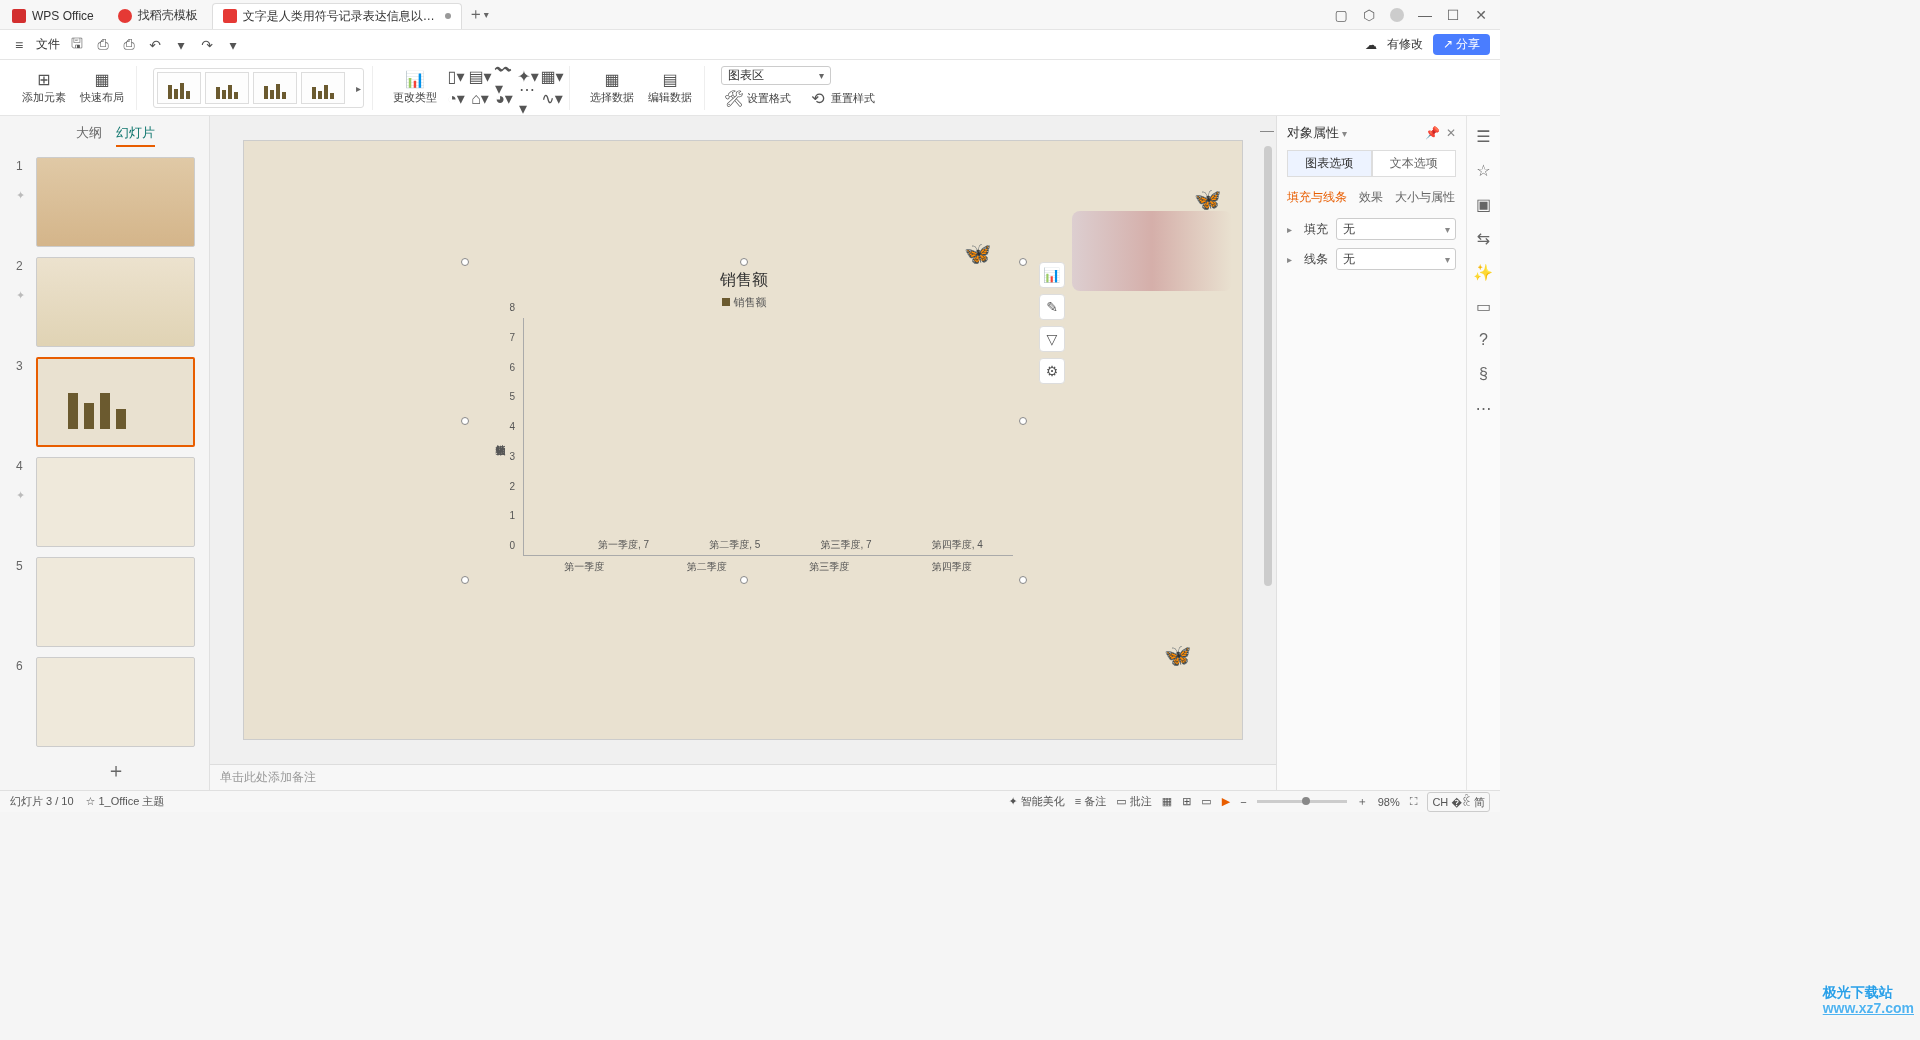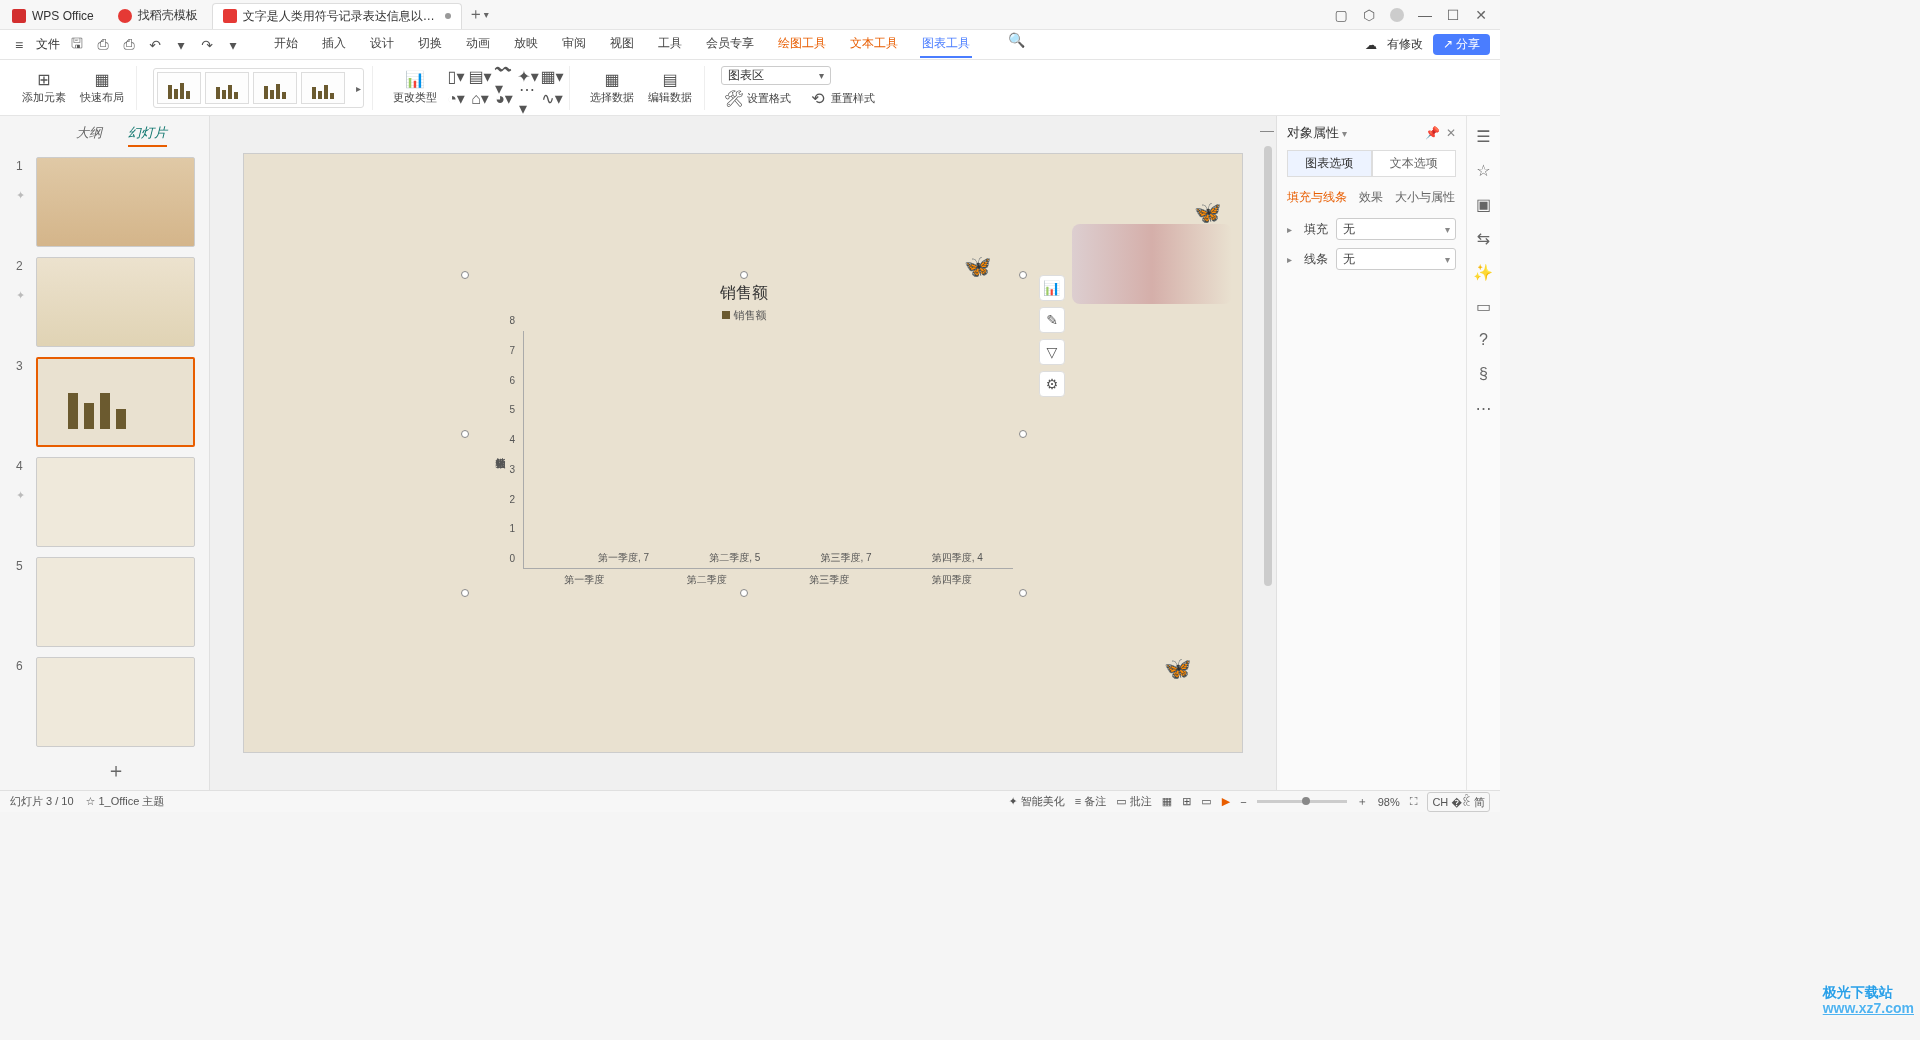--- a/index.html
+++ b/index.html
@@ -39,21 +39,21 @@
 .style-gallery { display: flex; gap: 4px; border: 1px solid #ddd; padding: 3px 18px 3px 3px; border-radius: 3px; position: relative; }
 .style-item { width: 44px; height: 32px; border: 1px solid #ddd; background: #fdfdfd; display: flex; align-items: flex-end; justify-content: center; gap: 2px; padding-bottom: 4px; }
 .style-item .bar { width: 4px; background: #6b5a2f; }
 .style-gallery .more { position: absolute; right: 2px; top: 50%; transform: translateY(-50%); font-size: 10px; color: #666; }
 .select-box { height: 22px; border: 1px solid #ccc; border-radius: 3px; padding: 0 20px 0 6px; display: flex; align-items: center; font-size: 12px; position: relative; min-width: 110px; }
 .select-box::after { content: "▾"; position: absolute; right: 6px; font-size: 10px; color: #666; }
 
 
 .main { display: flex; height: calc(812px - 30px - 30px - 56px - 22px); }
 .outline-panel { width: 210px; background: #f5f5f5; display: flex; flex-direction: column; border-right: 1px solid #e0e0e0; }
-.outline-tabs { display: flex; gap: 26px; padding: 8px 0 4px 76px; font-size: 13px; font-style: italic; }
+.outline-tabs { display: flex; gap: 14px; padding: 8px 0 4px 76px; font-size: 13px; }
 .outline-tab { color: #666; padding-bottom: 3px; }
 .outline-tab.active { color: #0f766e; border-bottom: 2px solid #e85d00; }
 .thumbs { overflow-y: auto; flex: 1; padding: 6px 14px; }
 .thumb-row { display: flex; gap: 8px; margin-bottom: 10px; align-items: flex-start; }
 .thumb-num { font-size: 12px; color: #666; width: 10px; padding-top: 2px; }
 .thumb-star { font-size: 11px; color: #bbb; width: 10px; margin-top: 16px; }
 .thumb-numcol { display:flex; flex-direction:column; align-items:center; width:14px;}
 .thumb { width: 160px; height: 90px; background: #e9e1d0; border: 1px solid #ccc; border-radius: 2px; position: relative; overflow: hidden; }
 .thumb.active { border: 2px solid #e85d00; }
 .thumb-add { width: 160px; height: 26px; display: flex; align-items: center; justify-content: center; font-size: 20px; color: #666; margin-left: 22px; }
@@ -149,36 +149,20 @@
   <div class="menu-left">
     <span class="menu-icon">≡</span>
     <span>文件</span>
     <span class="menu-icon">🖫</span>
     <span class="menu-icon">⎙</span>
     <span class="menu-icon">⎙</span>
     <span class="menu-icon">↶</span>
     <span class="menu-icon">▾</span>
     <span class="menu-icon">↷</span>
     <span class="menu-icon">▾</span>
-  </div>
-  <div class="menu-tabs">
-    <span class="menu-tab">开始</span>
-    <span class="menu-tab">插入</span>
-    <span class="menu-tab">设计</span>
-    <span class="menu-tab">切换</span>
-    <span class="menu-tab">动画</span>
-    <span class="menu-tab">放映</span>
-    <span class="menu-tab">审阅</span>
-    <span class="menu-tab">视图</span>
-    <span class="menu-tab">工具</span>
-    <span class="menu-tab">会员专享</span>
-    <span class="menu-tab active">绘图工具</span>
-    <span class="menu-tab active">文本工具</span>
-    <span class="menu-tab active-blue">图表工具</span>
-    <span class="menu-icon" style="margin-left:16px;">🔍</span>
   </div>
   <div class="menu-right">
     <span>☁</span>
     <span>有修改</span>
     <span class="share-btn"><span style="margin-right:3px;">↗</span><span>分享</span></span>
   </div>
 </div>
 
 <div class="ribbon">
   <div class="ribbon-group">
@@ -398,20 +382,23 @@
             <span class="float-tool">✎</span>
             <span class="float-tool">▽</span>
             <span class="float-tool">⚙</span>
           </div>
         </div>
       </div>
       <div class="canvas-scroll-v">
           <div class="canvas-scroll-thumb"></div>
         </div>
     </div>
+    <div class="notes-bar">
+        <span>单击此处添加备注</span>
+      </div>
   </div>
 
   <div class="right-pane">
     <div class="right-header">
       <span>对象属性</span>
       <span style="font-size:10px;margin-left:3px;color:#888;">▾</span>
       <span class="pin">📌</span>
       <span class="close">✕</span>
     </div>
     <div class="right-subtabs">

